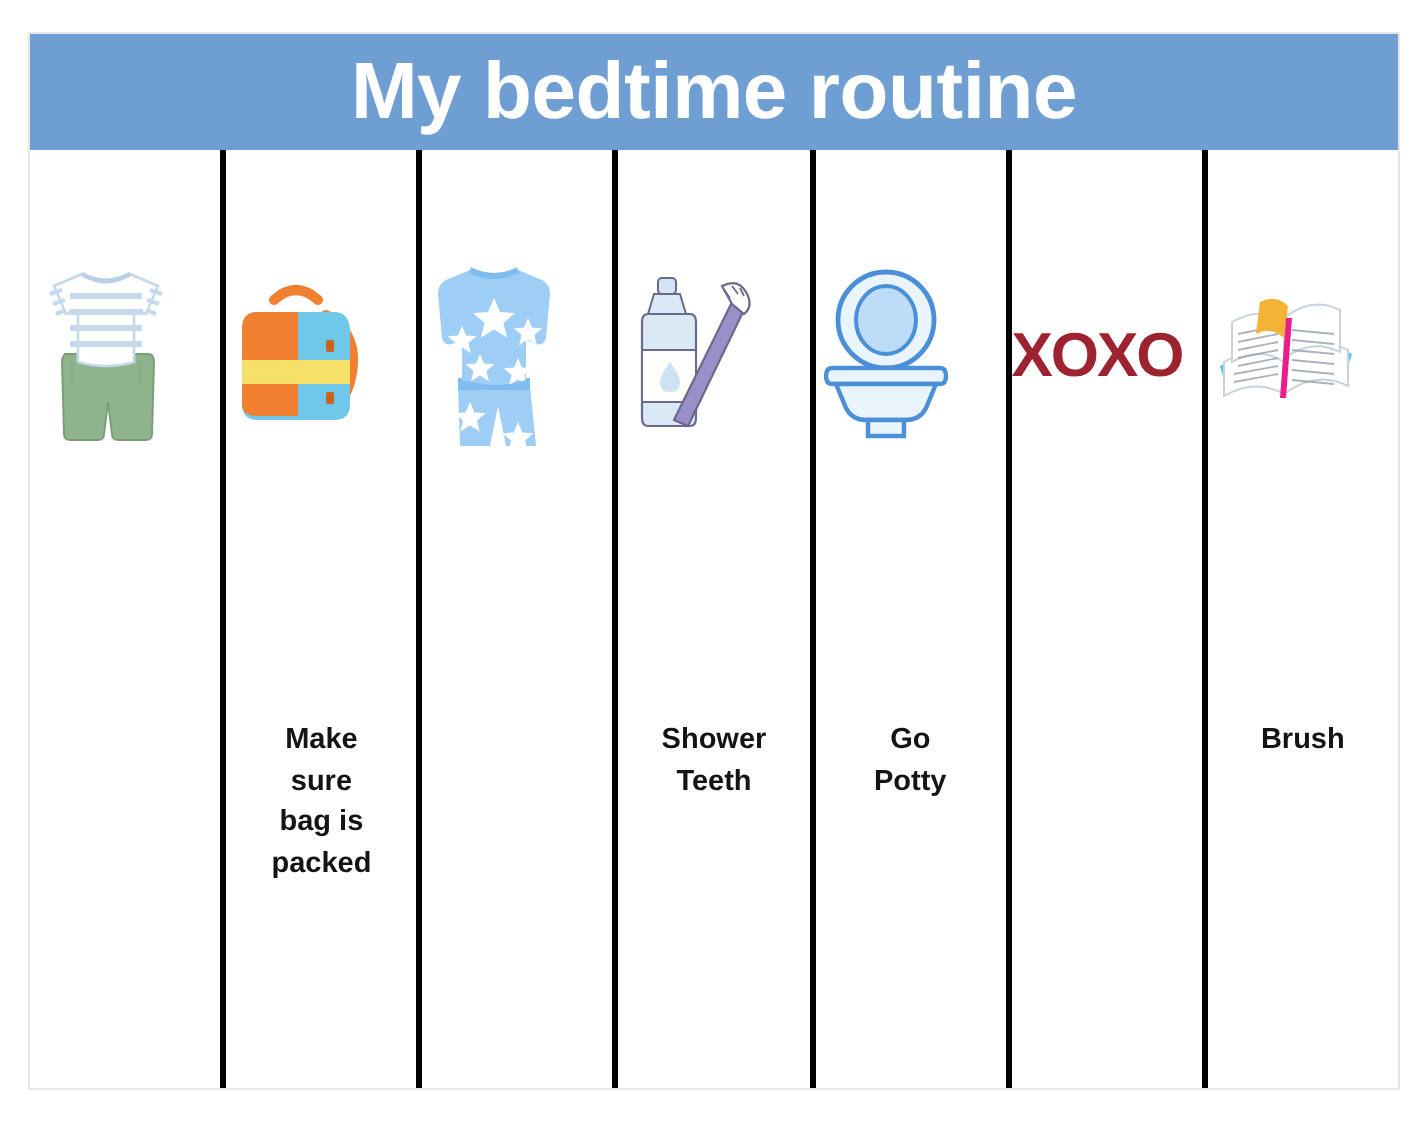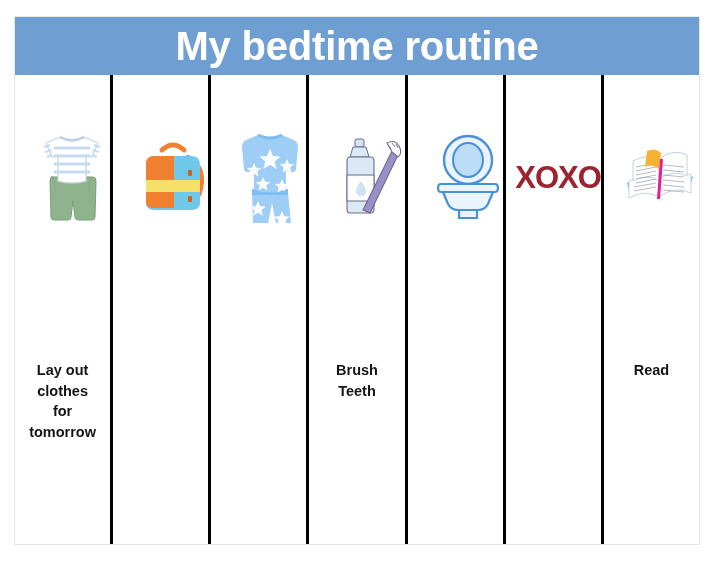--- a/index.html
+++ b/index.html
@@ -72,21 +72,21 @@
   }
 
   .col-icon {
     position: absolute;
     top: 52px;
     left: 0;
     right: 0;
     height: 100px;
     display: flex;
     align-items: center;
-    justify-content: flex-end;
+    justify-content: flex-start;
   }
   .col-icon svg { display: block; }
 
   .col-label {
     position: absolute;
     top: 285px;
     left: 0;
     right: 0;
     text-align: center;
     font-size: 14.5px;
@@ -138,24 +138,20 @@
             </g>
 
             <g stroke="#c5d9ef" stroke-width="2.2" fill="none">
               <path d="M10 18 l6 -2 M11.5 23 l6 -2 M13 28 l5 -2"></path>
               <path d="M66 18 l-6 -2 M64.5 23 l-6 -2 M63 28 l-5 -2"></path>
             </g>
 
             <path d="M26 8 q12 7 24 0" fill="none" stroke="#b9cfe6" stroke-width="2.4"></path>
           </svg>
         </div>
-        <div class="col-label">Lay out
-clothes
-for
-tomorrow</div>
       </div>
 
       <div class="routine-col">
         <div class="col-icon">
           <svg width="70" height="86" viewBox="0 0 70 86">
 
             <path d="M50 24 q14 8 13 24 q-1 14 -8 20" fill="none" stroke="#f08030" stroke-width="6" stroke-linecap="round"></path>
 
             <path d="M24 16 q11 -10 22 0" fill="none" stroke="#f08030" stroke-width="5" stroke-linecap="round"></path>
 
@@ -166,20 +162,24 @@
             <path d="M8 46 h54 v12 h-54 z" fill="#f7e06a"></path>
             <path d="M8 58 q0 0 0 0 h54 v10 q0 6 -8 6 h-38 q-8 0 -8 -6 z" fill="#6fc8ea"></path>
             <path d="M8 58 h28 v16 h-20 q-8 0 -8 -6 z" fill="#f08030"></path>
 
             <g fill="#c9641f">
               <rect x="50" y="36" width="4" height="6" rx="1"></rect>
               <rect x="50" y="62" width="4" height="6" rx="1"></rect>
             </g>
           </svg>
         </div>
+        <div class="col-label">Make
+sure
+bag is
+packed</div>
       </div>
 
 
       <div class="routine-col">
         <div class="col-icon">
           <svg width="72" height="100" viewBox="0 0 72 100">
             <defs>
               <clipPath id="pjTop">
                 <path d="M24 8 q12 5 24 0 l12 5 q4 2 4 7 l-2 22 q-1 4 -5 3 l-5 -2 l0 20 q-14 5 -32 0 l0 -20 l-5 2 q-4 1 -5 -3 l-2 -22 q0 -5 4 -7 z"></path>
               </clipPath>
@@ -225,38 +225,40 @@
             <path d="M26 46 q5 7 5 10 q0 5 -5 5 q-5 0 -5 -5 q0 -3 5 -10 z" fill="#cfe2f4"></path>
 
             <path d="M57 16 l6 4 l-28 58 l-7 -3 z" fill="#9a8fc9" stroke="#6a6a8a" stroke-width="1.1"></path>
 
             <path d="M52 8 q8 -4 12 3 q4 7 -1 11 l-6 -5 z" fill="#fdfdfb" stroke="#6a6a8a" stroke-width="1.1"></path>
             <g stroke="#6a6a8a" stroke-width="0.9">
               <path d="M53 10 l3 4 M57 8 l3 4 M61 9 l2 4"></path>
             </g>
           </svg>
         </div>
-        <div class="col-label">Brush
+        <div class="col-label">Shower
 Teeth</div>
       </div>
 
       <div class="routine-col">
         <div class="col-icon">
           <svg width="70" height="86" viewBox="0 0 70 86">
 
             <ellipse cx="35" cy="26" rx="24" ry="24" fill="#eaf4fd" stroke="#4a90d9" stroke-width="2.4"></ellipse>
             <ellipse cx="35" cy="26" rx="15" ry="17" fill="#bcdcf7" stroke="#4a90d9" stroke-width="2"></ellipse>
 
             <path d="M8 50 h54 q3 0 3 4 q0 4 -3 4 h-54 q-3 0 -3 -4 q0 -4 3 -4 z" fill="#eaf4fd" stroke="#4a90d9" stroke-width="2.2"></path>
 
             <path d="M10 58 h50 l-5 12 q-3 6 -10 6 h-20 q-7 0 -10 -6 z" fill="#eaf4fd" stroke="#4a90d9" stroke-width="2.2"></path>
 
             <path d="M26 76 h18 v8 h-18 z" fill="#eaf4fd" stroke="#4a90d9" stroke-width="2.2"></path>
           </svg>
         </div>
+        <div class="col-label">Go
+Potty</div>
       </div>
 
       <div class="routine-col">
         <div class="col-icon">
           <div class="xoxo-glyph">XOXO</div>
         </div>
       </div>
 
       <div class="routine-col">
         <div class="col-icon">
@@ -273,18 +275,18 @@
             <g stroke="#9aa6b2" stroke-width="0.9" opacity="0.85">
               <path d="M15 30 l20 -4 M15 34 l20 -4 M15 38 l20 -4 M15 42 l20 -4 M15 46 l20 -4 M13 50 l22 -4 M13 54 l22 -4"></path>
               <path d="M42 28 l21 2 M42 33 l21 2 M42 38 l21 2 M42 43 l21 2 M42 48 l21 2 M42 53 l21 2"></path>
             </g>
 
             <path d="M26 14 q8 -4 14 2 l-2 16 q-7 -6 -14 -2 z" fill="#f5b335"></path>
 
             <path d="M39 22 l3 0 l-3 40 l-3 0 z" fill="#e91e8c"></path>
           </svg>
         </div>
-        <div class="col-label">Read</div>
+        <div class="col-label">Brush</div>
       </div>
 
     </div>
   </div>
 </div>
 
 </body></html>

